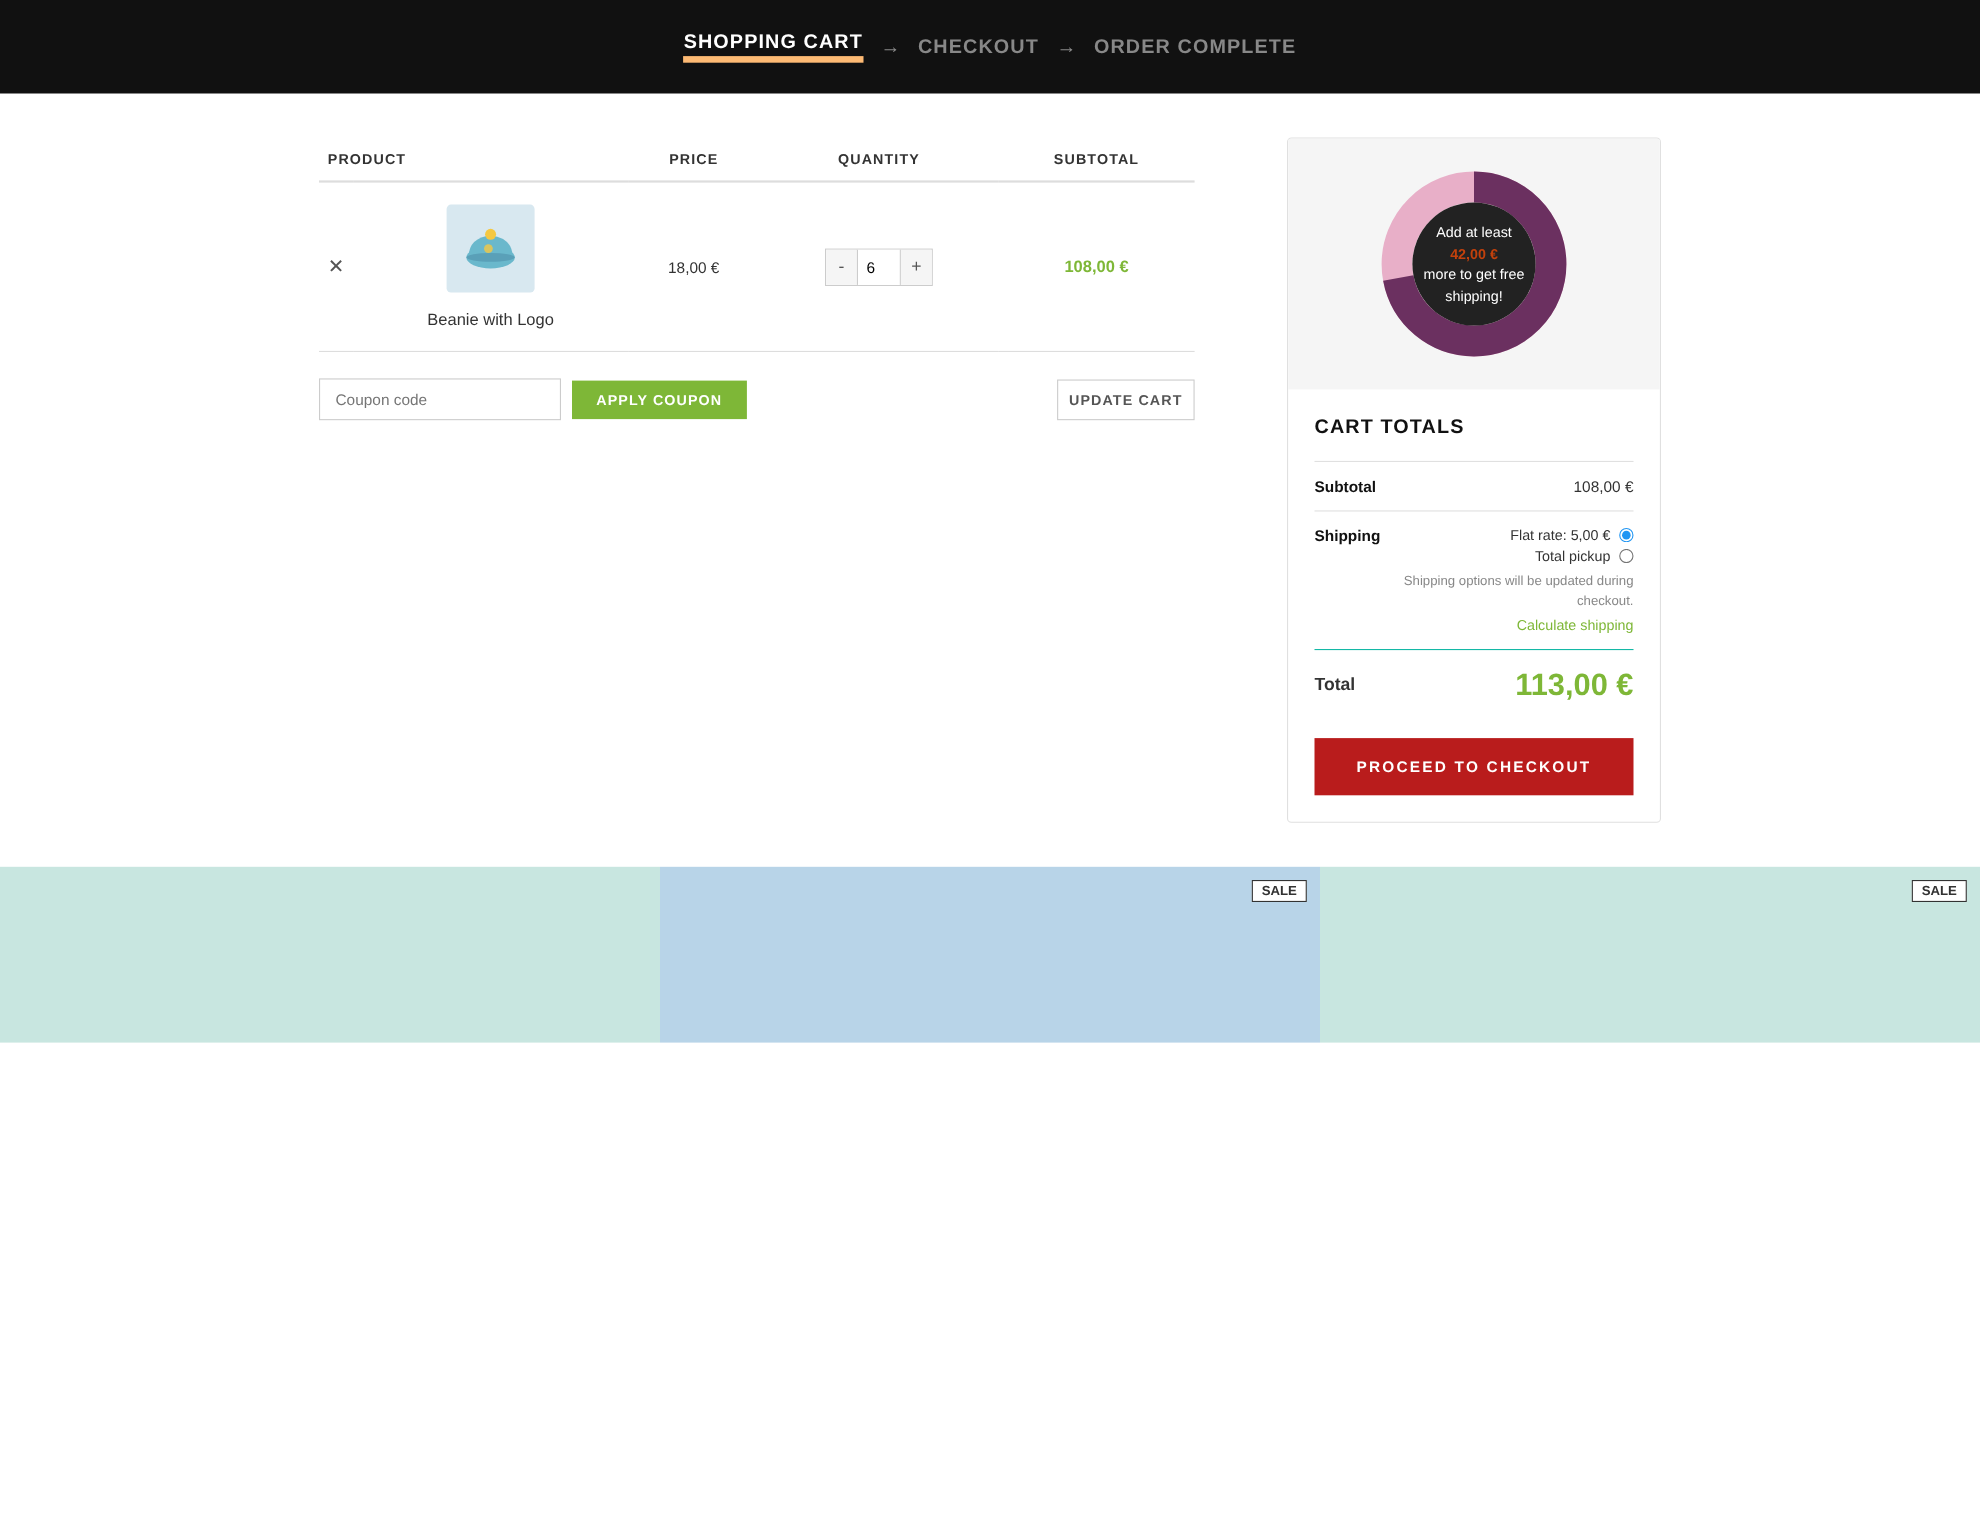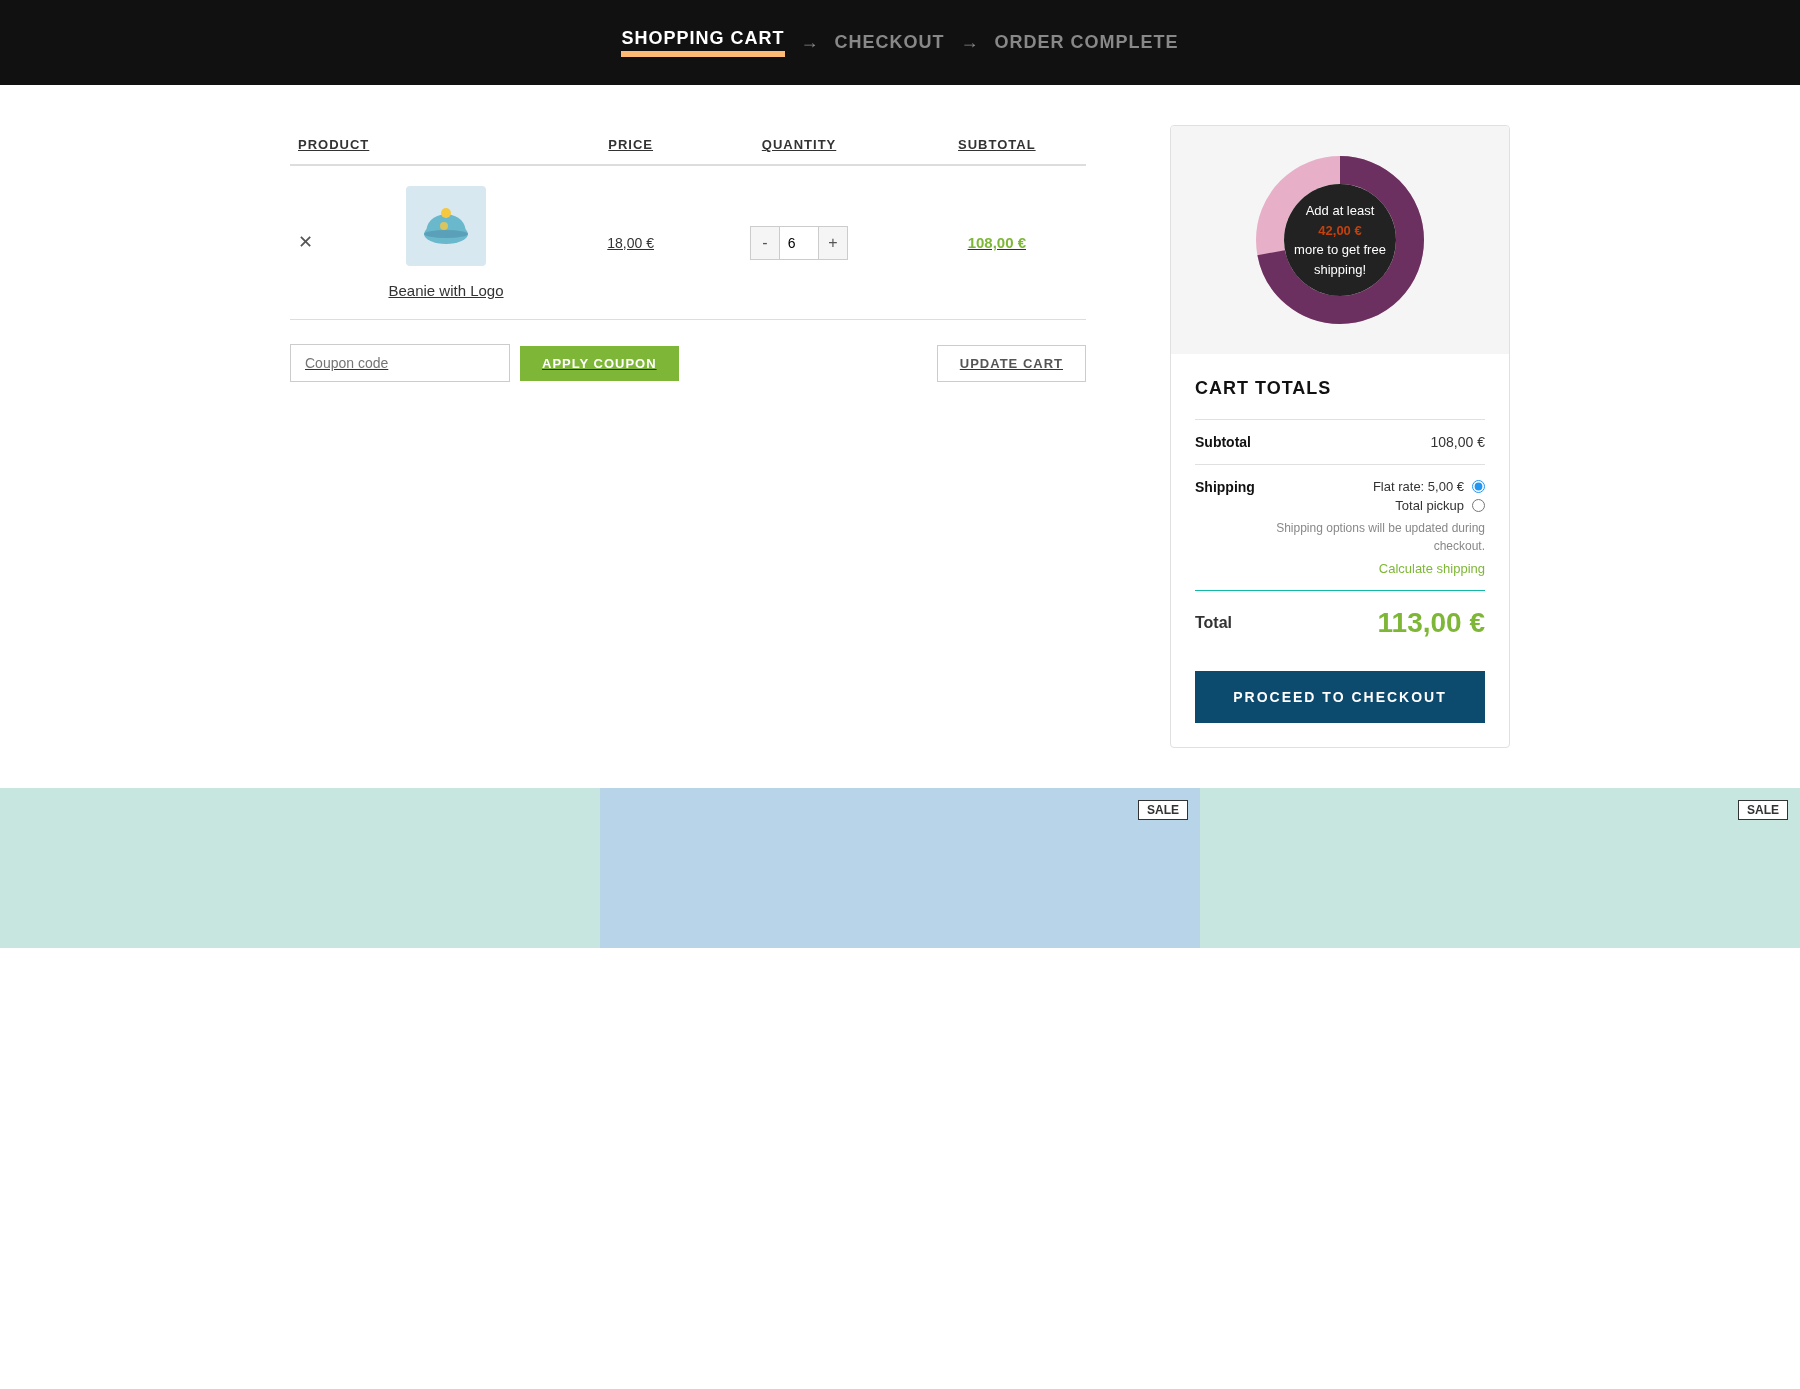--- a/index.html
+++ b/index.html
@@ -39,21 +39,20 @@
       margin: 0 auto;
       padding: 40px 20px;
       display: flex;
       gap: 40px;
       align-items: flex-start;
     }
 
     
     .cart-section {
       flex: 1;
-      text-decoration: underline;
     }
     .cart-table {
       width: 100%;
       border-collapse: collapse;
     }
     .cart-table thead tr {
       border-bottom: 2px solid #ddd;
     }
     .cart-table th {
       text-align: left;
@@ -167,21 +166,21 @@
       font-size: 13px;
       font-weight: 700;
       letter-spacing: 1px;
       cursor: pointer;
       text-transform: uppercase;
     }
     .update-cart-btn {
       margin-left: auto;
       background: #fff;
       border: 1px solid #ccc;
-      padding: 10px 22px;
+      padding: 10px 10px;
       font-size: 13px;
       font-weight: 700;
       letter-spacing: 1px;
       cursor: pointer;
       color: #555;
       text-transform: uppercase;
     }
 
     
     .cart-totals {
@@ -297,21 +296,21 @@
       font-size: 16px;
     }
     .total-value {
       font-size: 28px;
       font-weight: 700;
       color: #7eb737;
     }
     .checkout-btn {
       display: block;
       width: 100%;
-      background: #0c4a6e;
+      background: #b91c1c;
       color: #fff;
       border: none;
       padding: 18px;
       font-size: 14px;
       font-weight: 700;
       letter-spacing: 2px;
       cursor: pointer;
       text-transform: uppercase;
       margin-top: 16px;
     }

